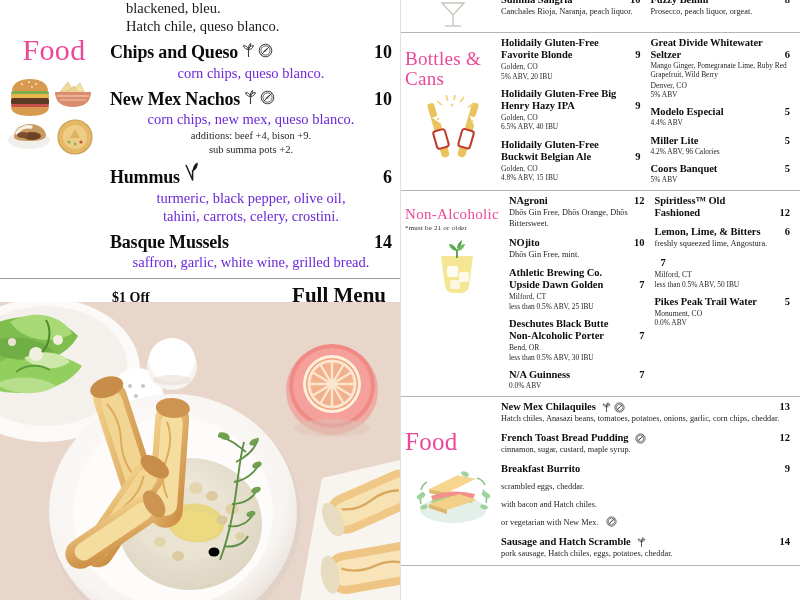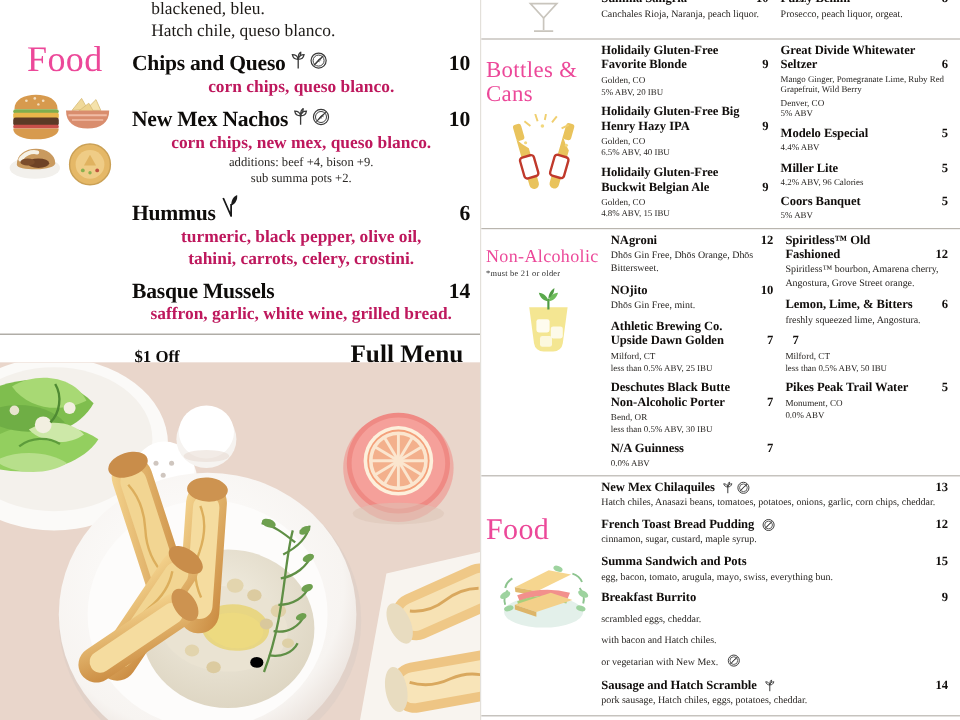--- a/index.html
+++ b/index.html
@@ -156,23 +156,22 @@
   }
   .big-price {
     font-weight: 700;
     font-size: 18px;
     margin-left: auto;
     color: #0e0c0a;
   }
   .big-desc {
     font-size: 14.5px;
     line-height: 1.24;
-    color: #be185d;
+    color: #6d28d9;
     margin-top: 1px;
-    font-weight: bold;
   }
   .big-sub {
     font-size: 10.5px;
     line-height: 1.3;
     color: #2a2724;
   }
 
   .left-rule {
     border-top: 1px solid #9d9992;
     margin: 6px 0 0 0;
@@ -686,21 +685,20 @@
             </div>
             <div class="item-abv">0.0% ABV</div>
           </div>
         </div>
         <div class="itemcol">
           <div class="item">
             <div class="item-head">
               <div class="item-name">Spiritless™ Old Fashioned</div>
               <div class="item-price">12</div>
             </div>
-            <div class="item-desc">Spiritless™ bourbon, Amarena cherry, Angostura, Grove Street orange.</div>
           </div>
           <div class="item">
             <div class="item-head">
               <div class="item-name">Lemon, Lime, &amp; Bitters</div>
               <div class="item-price">6</div>
             </div>
             <div class="item-desc">freshly squeezed lime, Angostura.</div>
           </div>
           <div class="item">
             <div class="item-head">
@@ -786,27 +784,20 @@
                     <path d="M5.2 9.8 C6.6 7.6 8.2 6 10 5.2" stroke="#3a3a3a" stroke-width="1" fill="none"></path>
                     <path d="M3.6 11.4 L11.6 3.4" stroke="#3a3a3a" stroke-width="1.1" fill="none"></path>
                   </svg>
                 </span>
               </div>
               <div class="item-price">12</div>
             </div>
             <div class="item-desc">cinnamon, sugar, custard, maple syrup.</div>
           </div>
 
-          <div class="item">
-            <div class="item-head">
-              <div class="item-name">Summa Sandwich and Pots</div>
-              <div class="item-price">15</div>
-            </div>
-            <div class="item-desc">egg, bacon, tomato, arugula, mayo, swiss, everything bun.</div>
-          </div>
 
           <div class="item">
             <div class="item-head">
               <div class="item-name">Breakfast Burrito</div>
               <div class="item-price">9</div>
             </div>
             <div class="item-desc" style="white-space:pre-line;display:inline">scrambled eggs, cheddar.
 with bacon and Hatch chiles.
 or vegetarian with New Mex.</div>
             <span class="item-tags">

